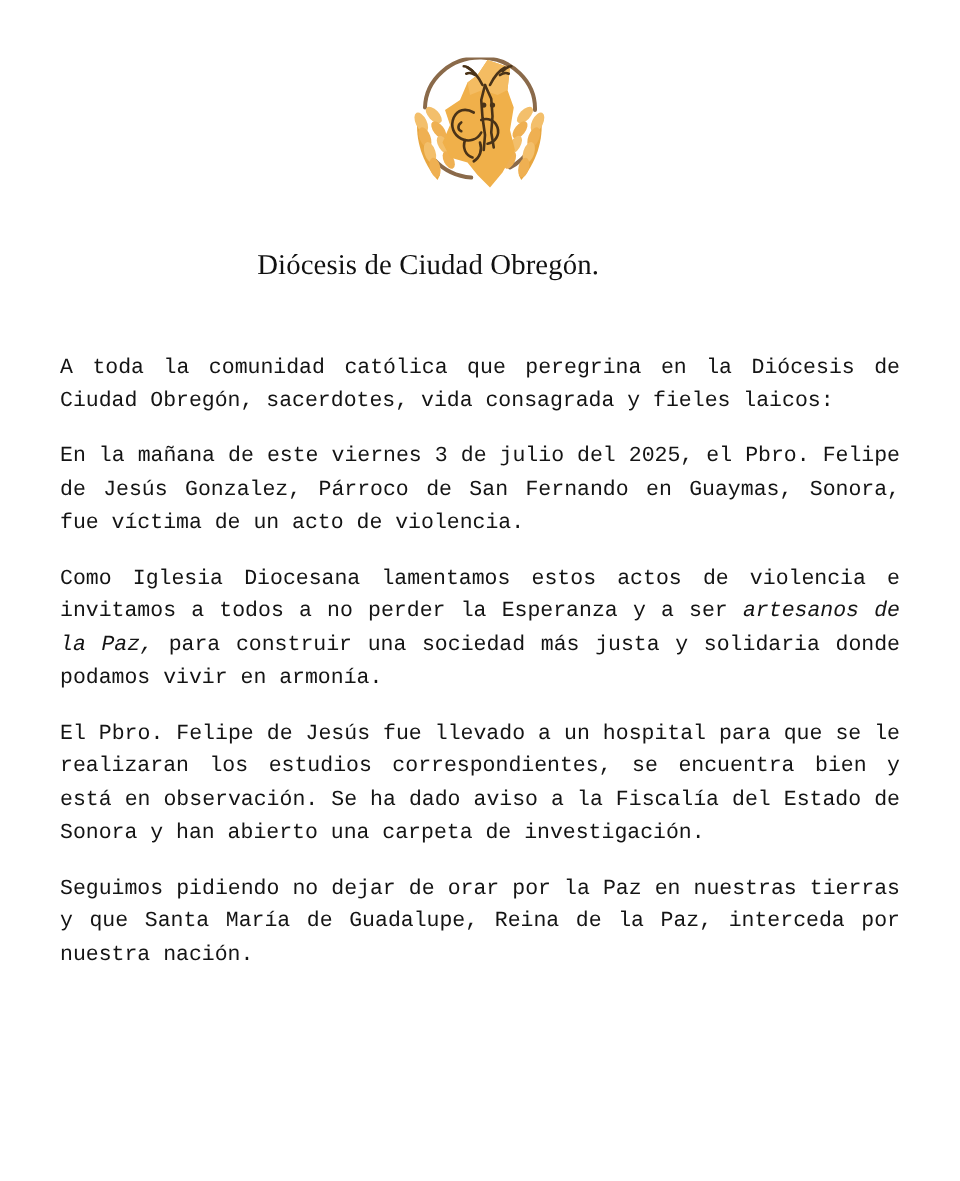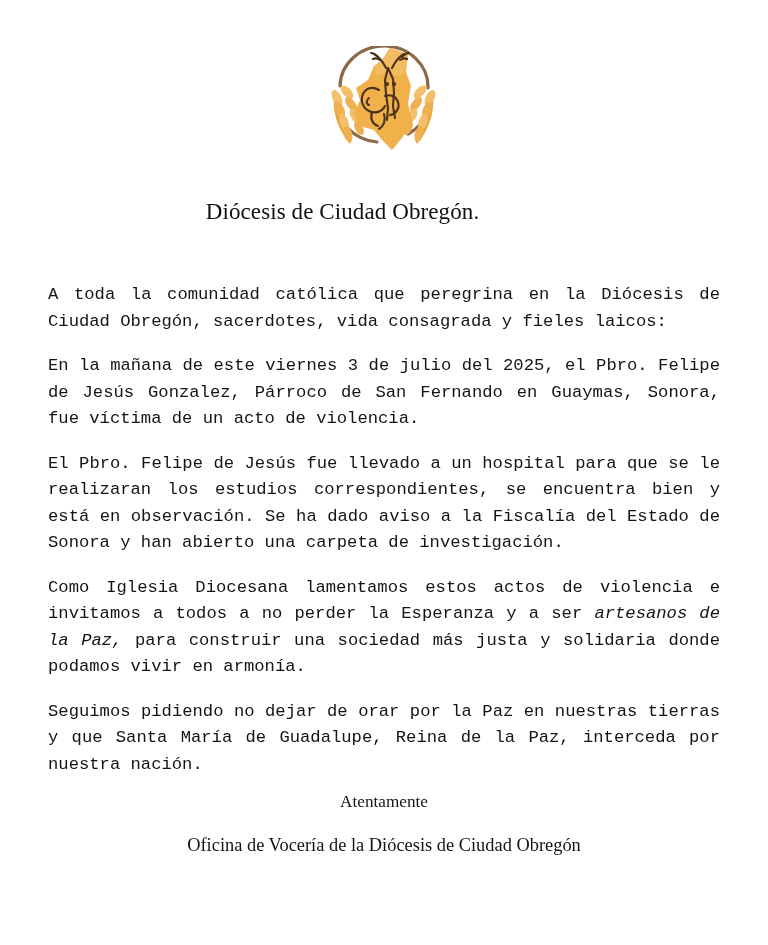--- a/index.html
+++ b/index.html
@@ -178,32 +178,28 @@
 
     <p class="para">
       <span>A toda la comunidad católica que peregrina en la Diócesis de Ciudad Obregón, sacerdotes, vida consagrada y fieles laicos:</span>
     </p>
 
     <p class="para">
       <span>En la mañana de este viernes 3 de julio del 2025, el Pbro. Felipe de Jesús Gonzalez, Párroco de San Fernando en Guaymas, Sonora, fue víctima de un acto de violencia.</span>
     </p>
 
     <p class="para">
+      <span>Como Iglesia Diocesana lamentamos estos actos de violencia e invitamos a todos a no perder la Esperanza y a ser </span><span class="em">artesanos de la Paz,</span><span> para construir una sociedad más justa y solidaria donde podamos vivir en armonía.</span>
+    </p>
+
+    <p class="para">
       <span>El Pbro. Felipe de Jesús fue llevado a un hospital para que se le realizaran los estudios correspondientes, se encuentra bien y está en observación. Se ha dado aviso a la Fiscalía del Estado de Sonora y han abierto una carpeta de investigación.</span>
     </p>
 
     <p class="para">
-      <span>Como Iglesia Diocesana lamentamos estos actos de violencia e invitamos a todos a no perder la Esperanza y a ser </span><span class="em">artesanos de la Paz,</span><span> para construir una sociedad más justa y solidaria donde podamos vivir en armonía.</span>
-    </p>
-
-    <p class="para">
       <span>Seguimos pidiendo no dejar de orar por la Paz en nuestras tierras y que Santa María de Guadalupe, Reina de la Paz, interceda por nuestra nación.</span>
     </p>
 
   </div>
 
 
-  <div class="signature">
-    <div class="sign-salutation">Atentamente</div>
-    <div class="sign-office">Oficina de Vocería de la Diócesis de Ciudad Obregón</div>
-  </div>
 
 </div>
 
 </body></html>

